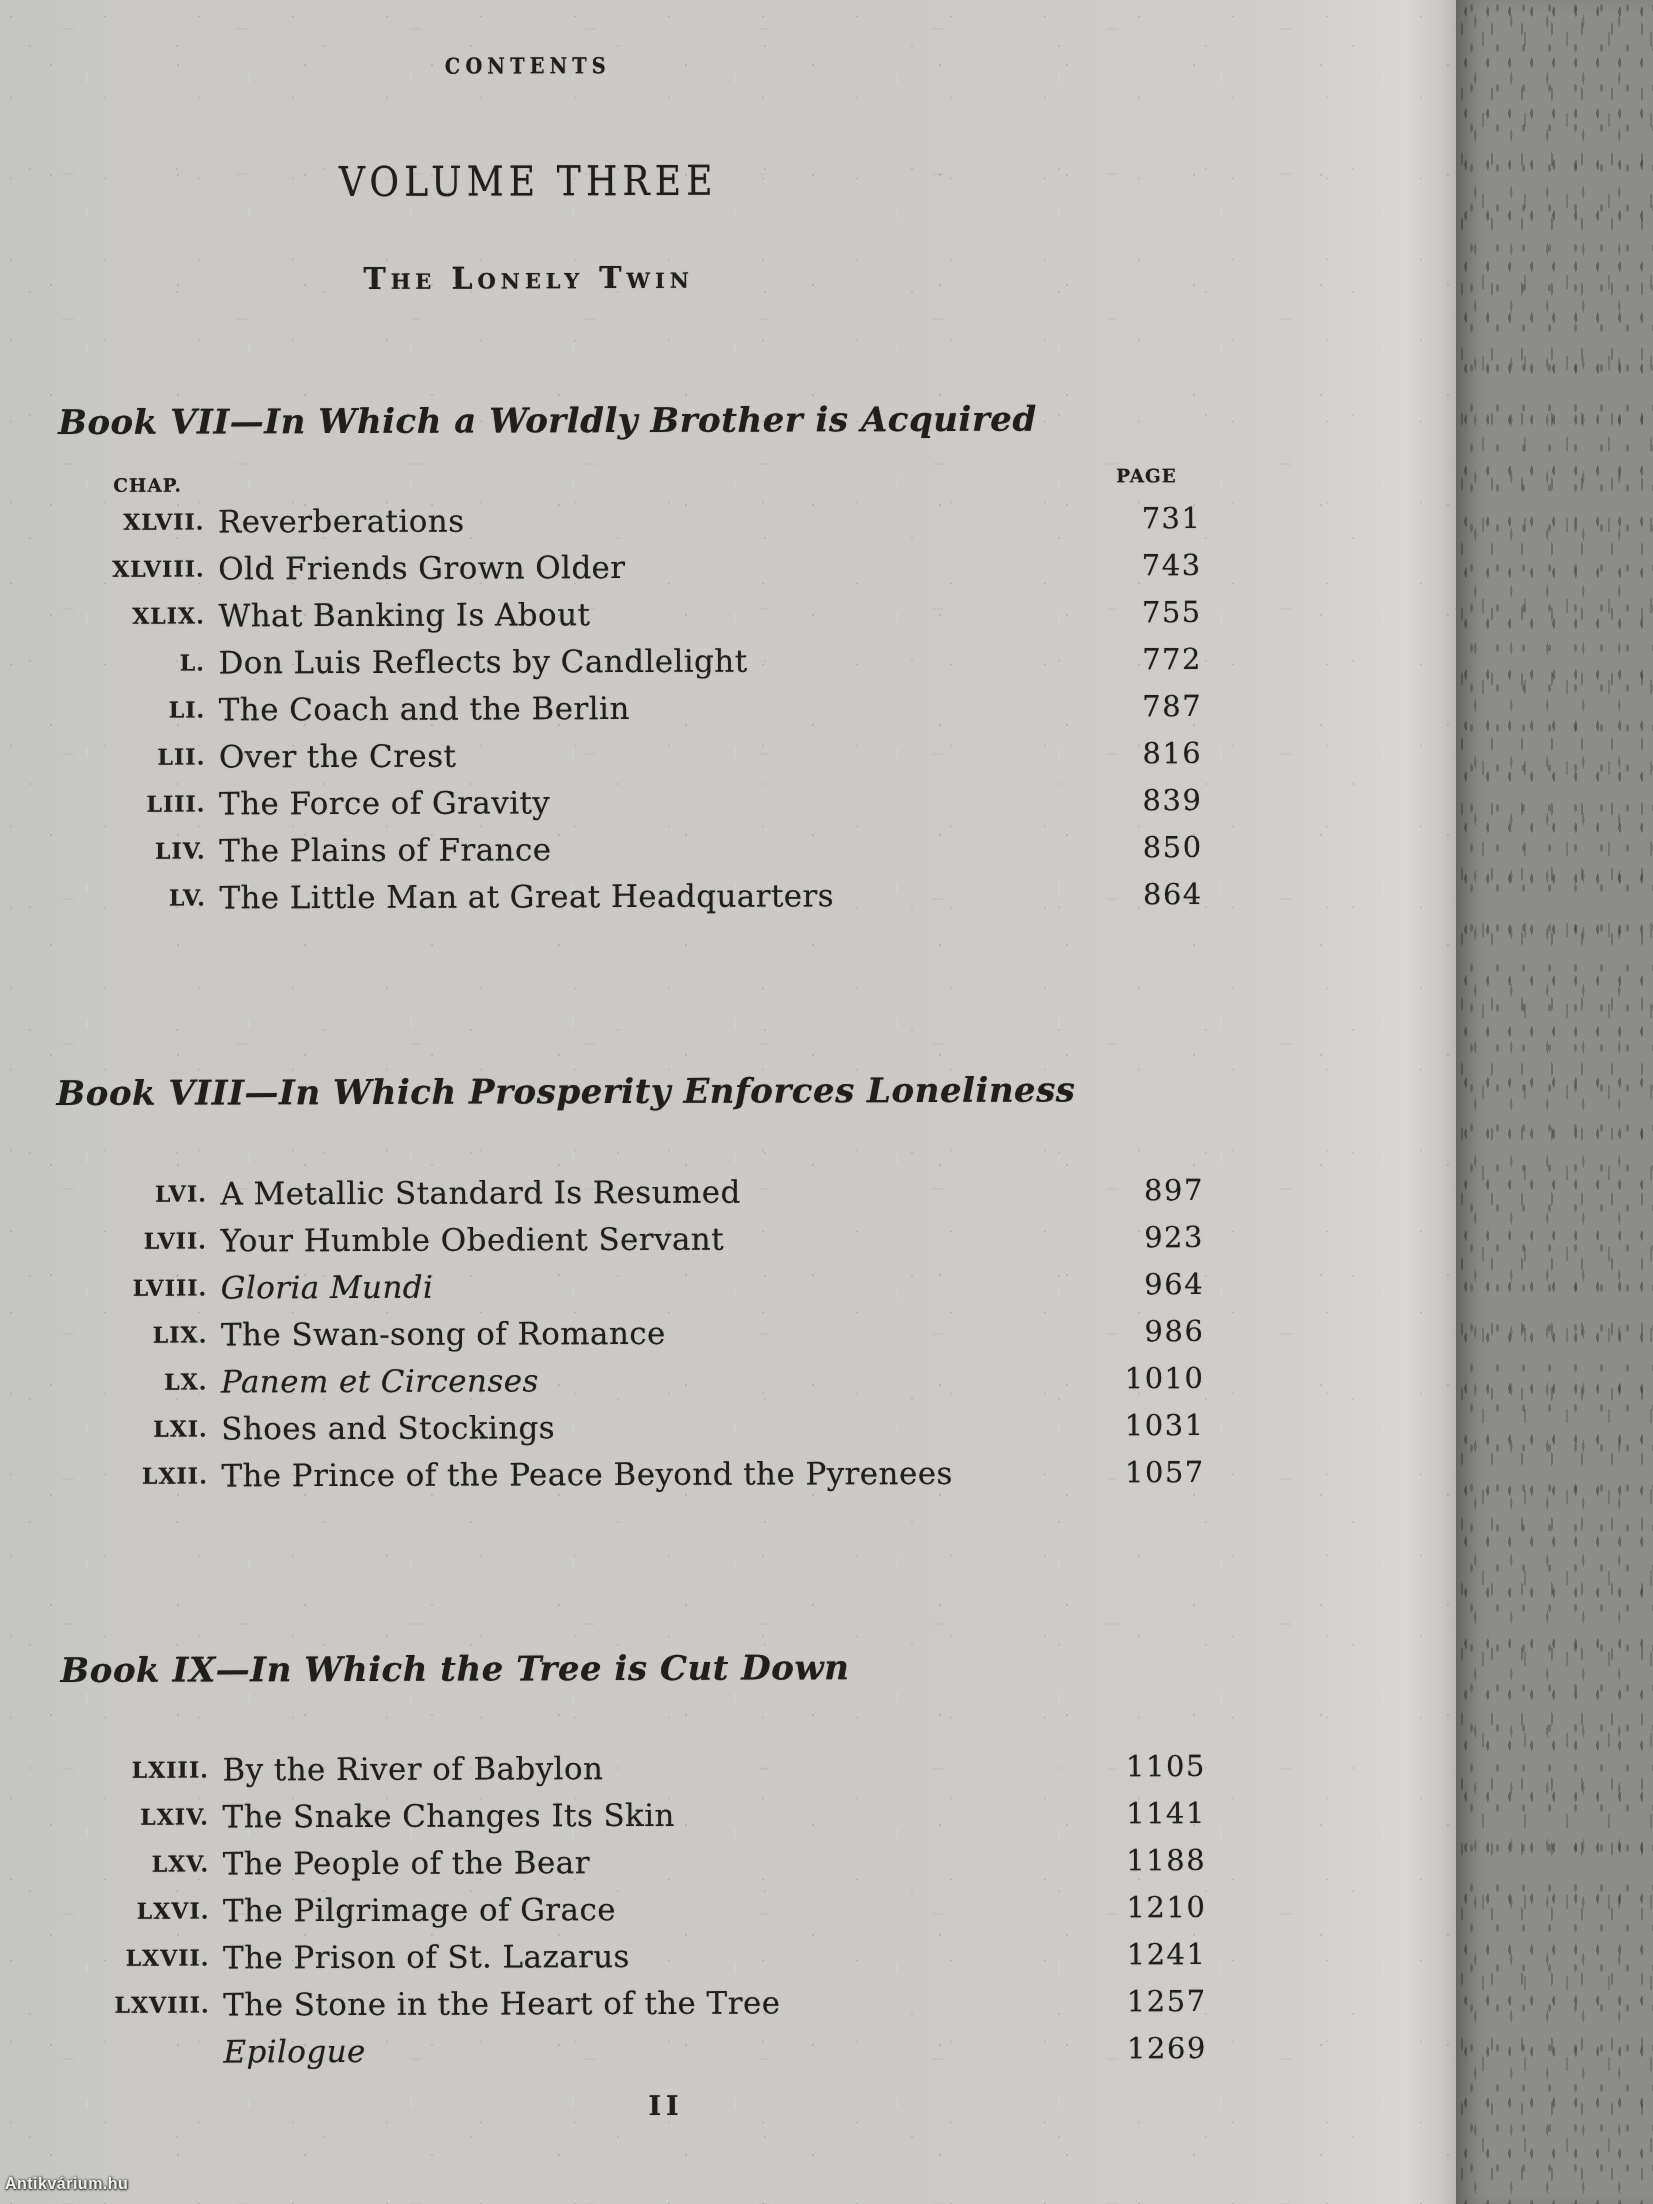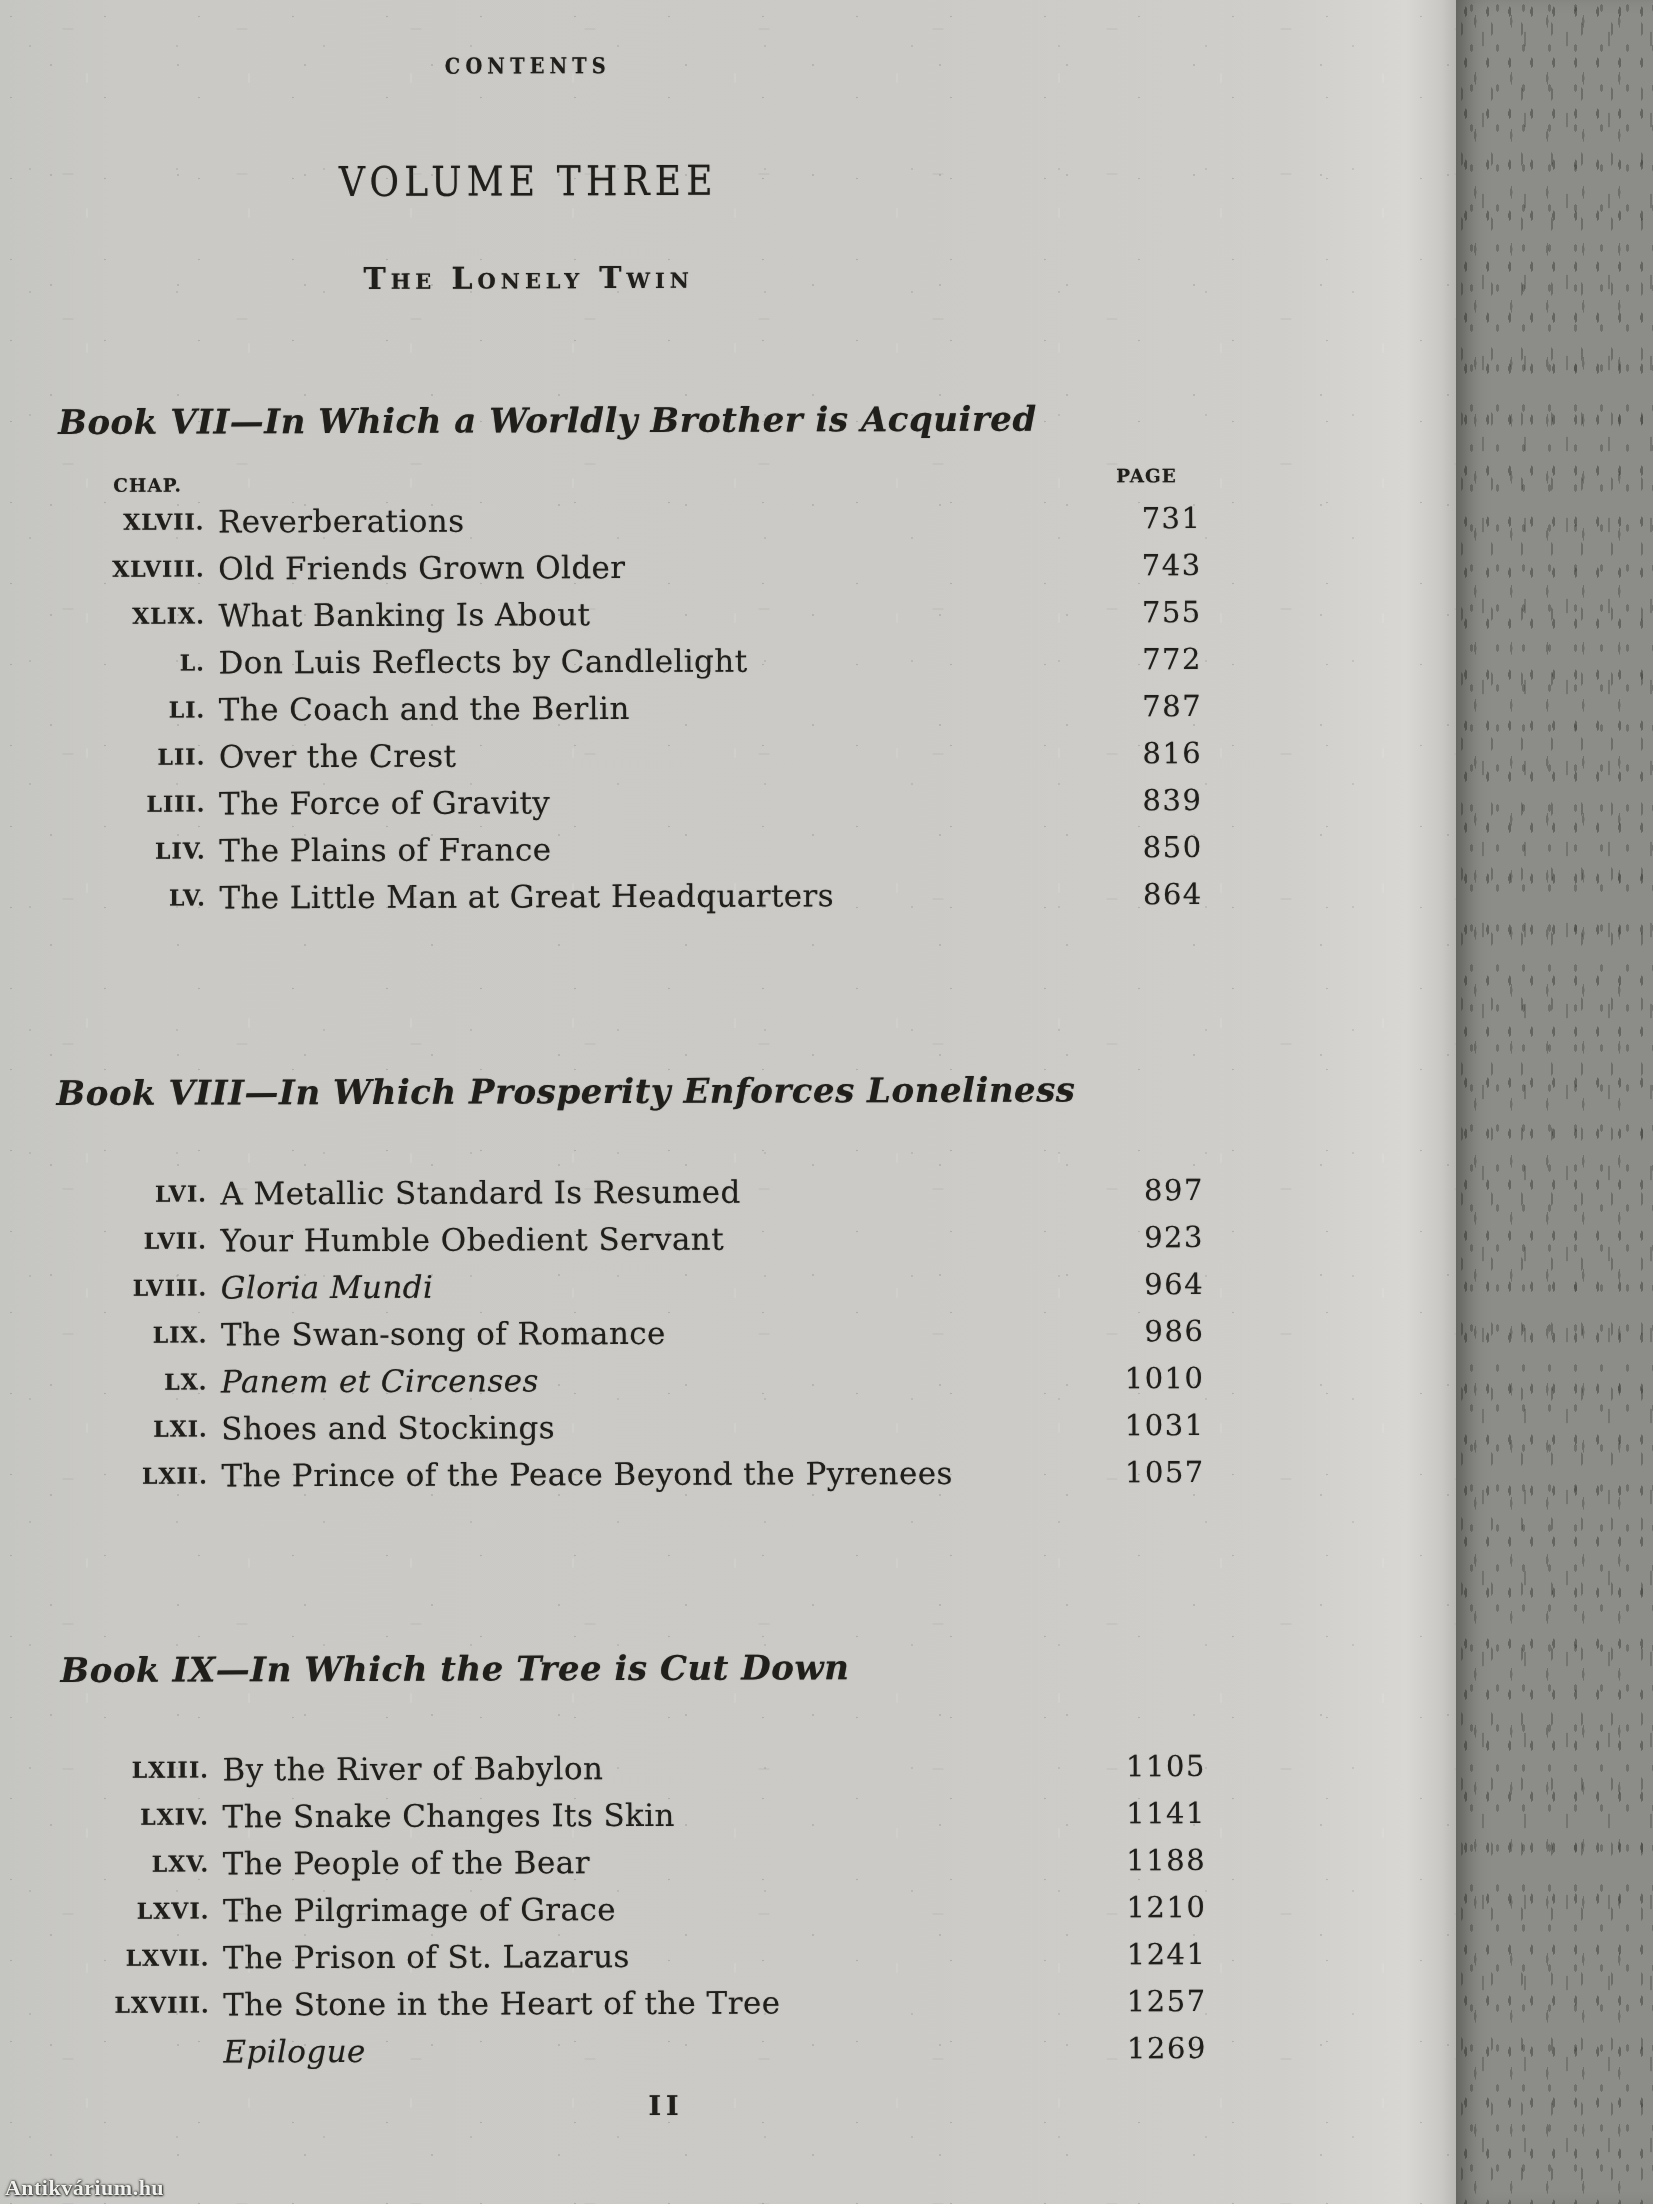--- a/index.html
+++ b/index.html
@@ -50,21 +50,21 @@
   .rows.s0 .row{height:47px;}
   .rows.s1 .row{height:47px;}
   .rows.s2 .row{height:47px;}
   .num{width:204px;text-align:right;font-size:22px;font-weight:600;letter-spacing:1px;text-shadow:0 0 1px rgba(32,31,28,.55);}
   .title{margin-left:13.6px;font-size:31px;letter-spacing:0.4px;text-shadow:0 0 1px rgba(32,31,28,.5);}
   .pagenum{margin-left:auto;font-size:29px;letter-spacing:1.5px;text-shadow:0 0 1px rgba(32,31,28,.5);}
   .italic{font-style:italic;}
   .footer{top:2092px;left:0;width:1320px;text-align:center;font-size:27px;font-weight:700;letter-spacing:4.9px;}
   .wm{
     position:absolute;left:4.9px;top:2175px;
-    font-family:Liberation Serif, serif;font-size:22px;font-weight:700;letter-spacing:0.5px;
+    font-family:Liberation Sans, sans-serif;font-size:16px;font-weight:700;letter-spacing:0.5px;
     color:#f0f0ee;
     text-shadow:0 0 2.9px rgba(25,25,22,.85), 0 1px 1.9px rgba(25,25,22,.75), 1px 0 1.9px rgba(25,25,22,.6);
   }
 </style>
 </head>
 <body>
 
 <div class="band"></div>
 
 <div class="page">

